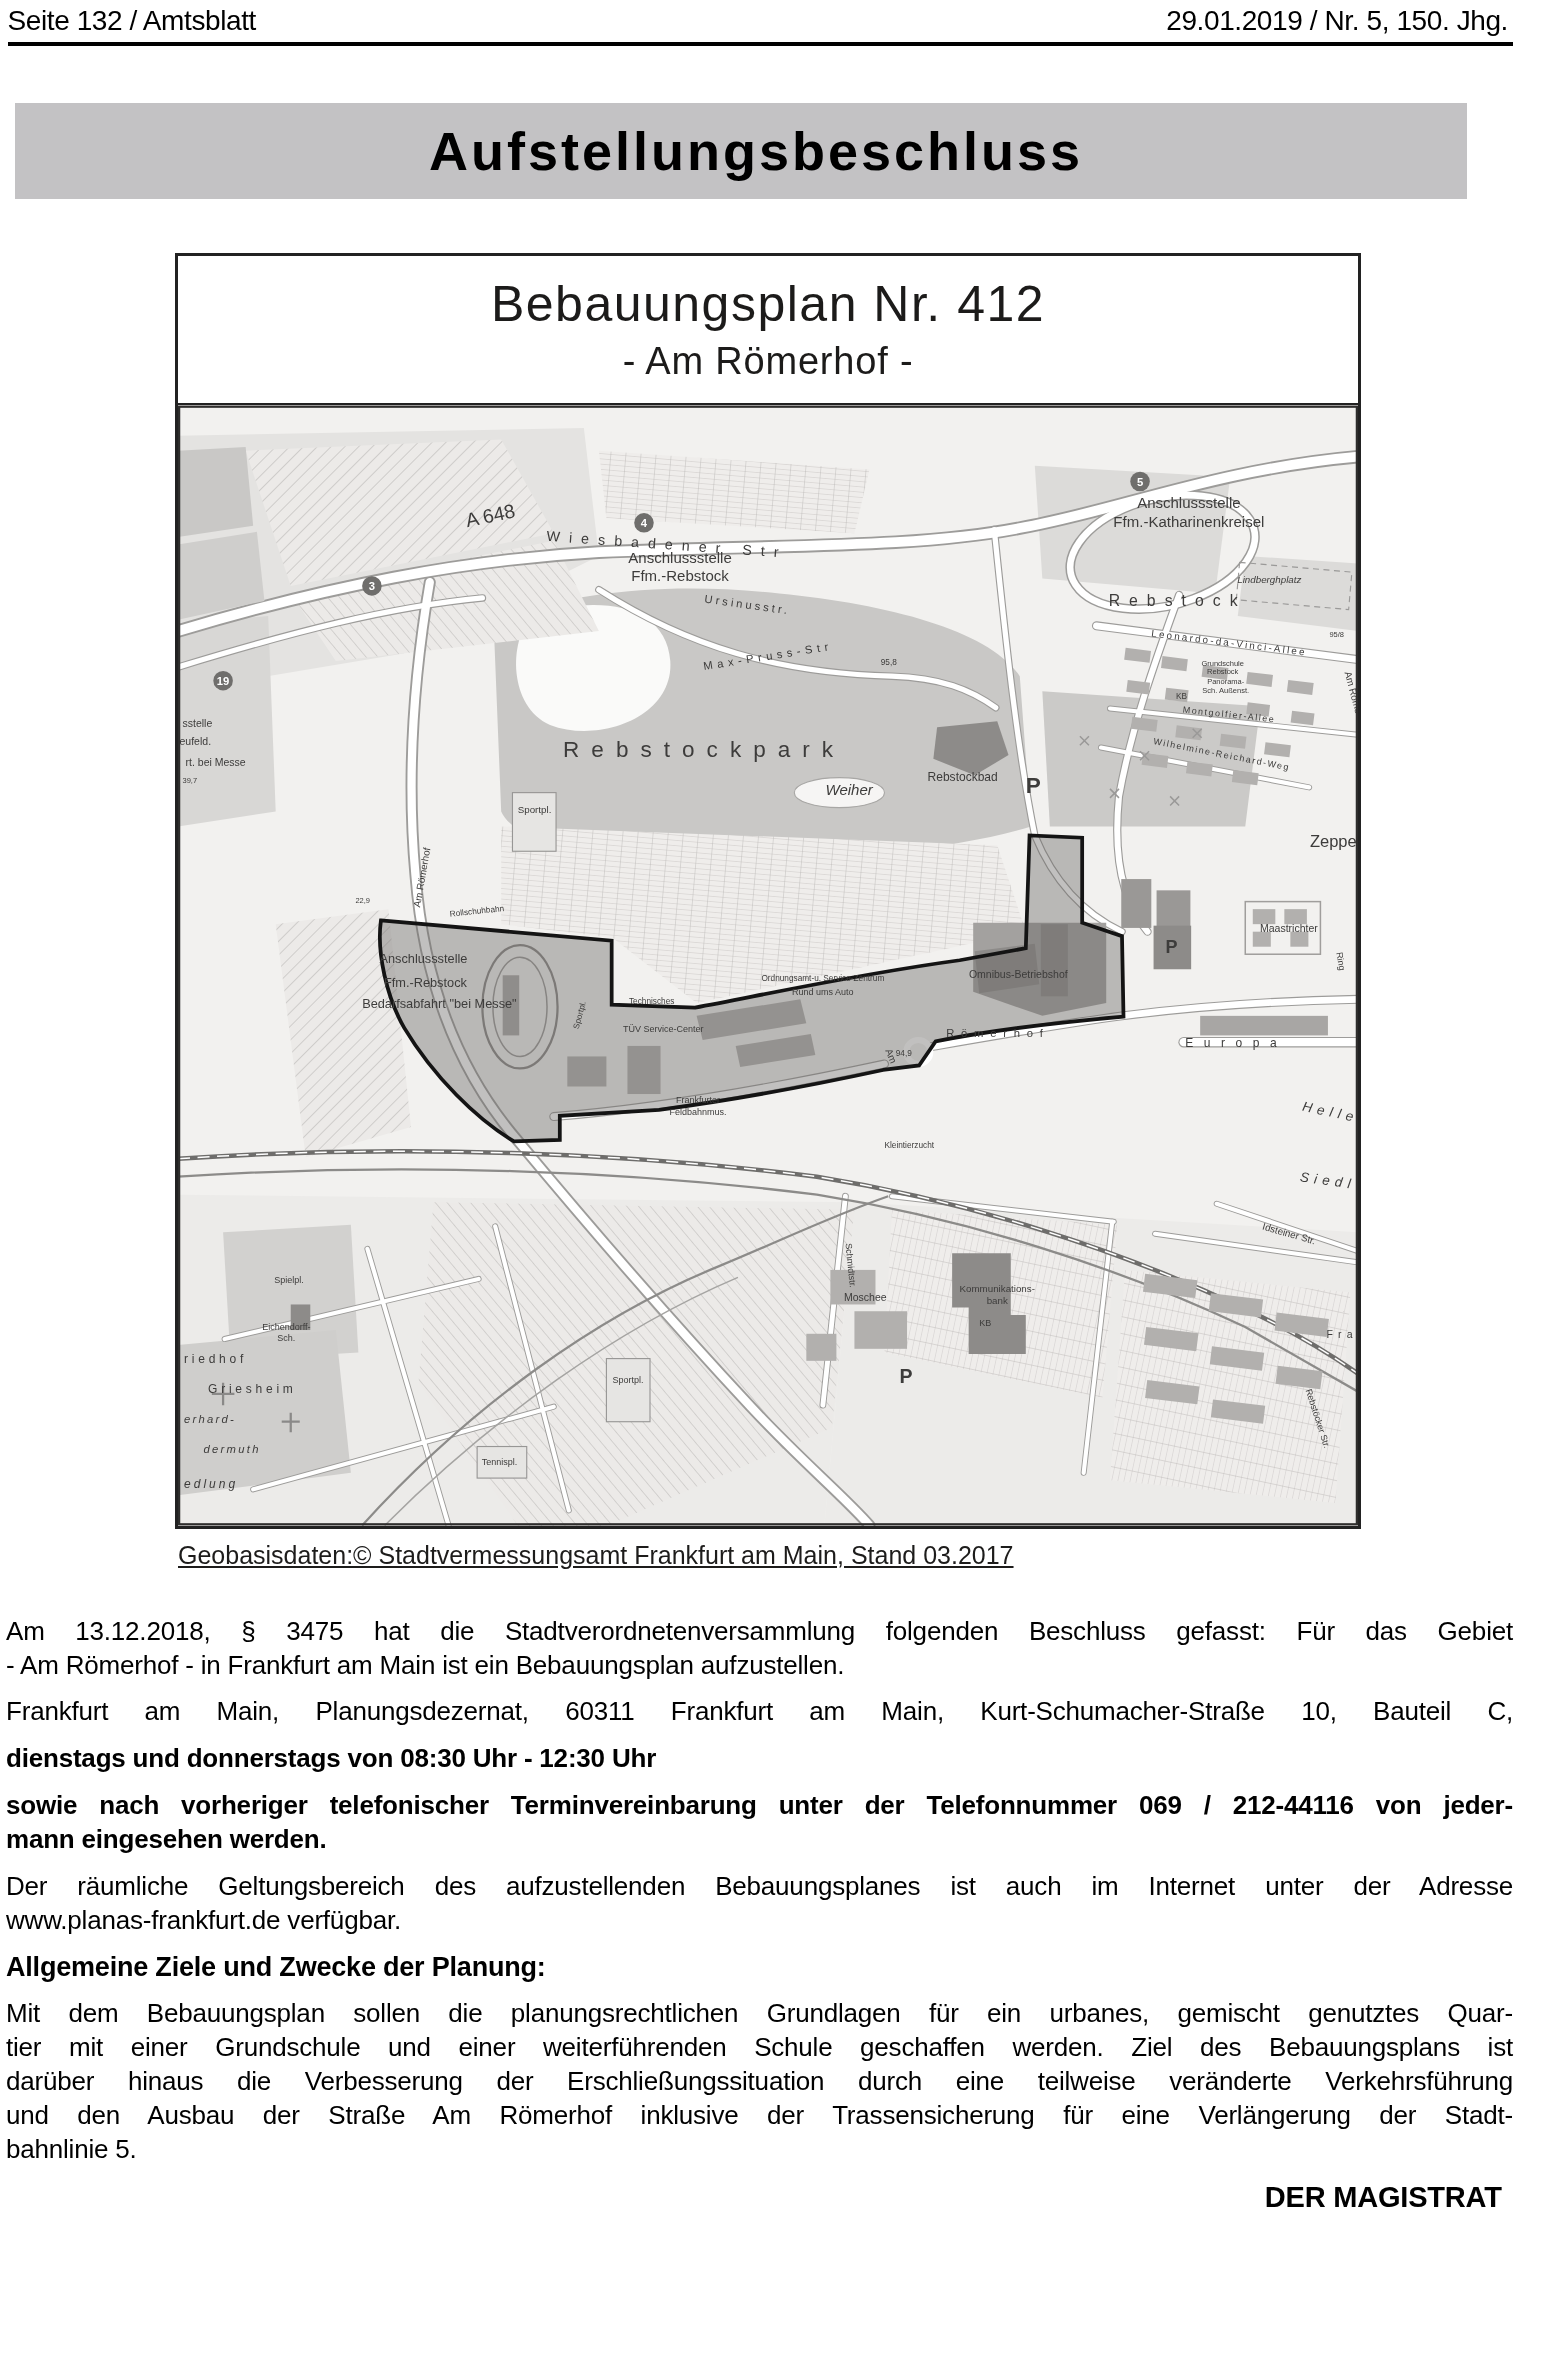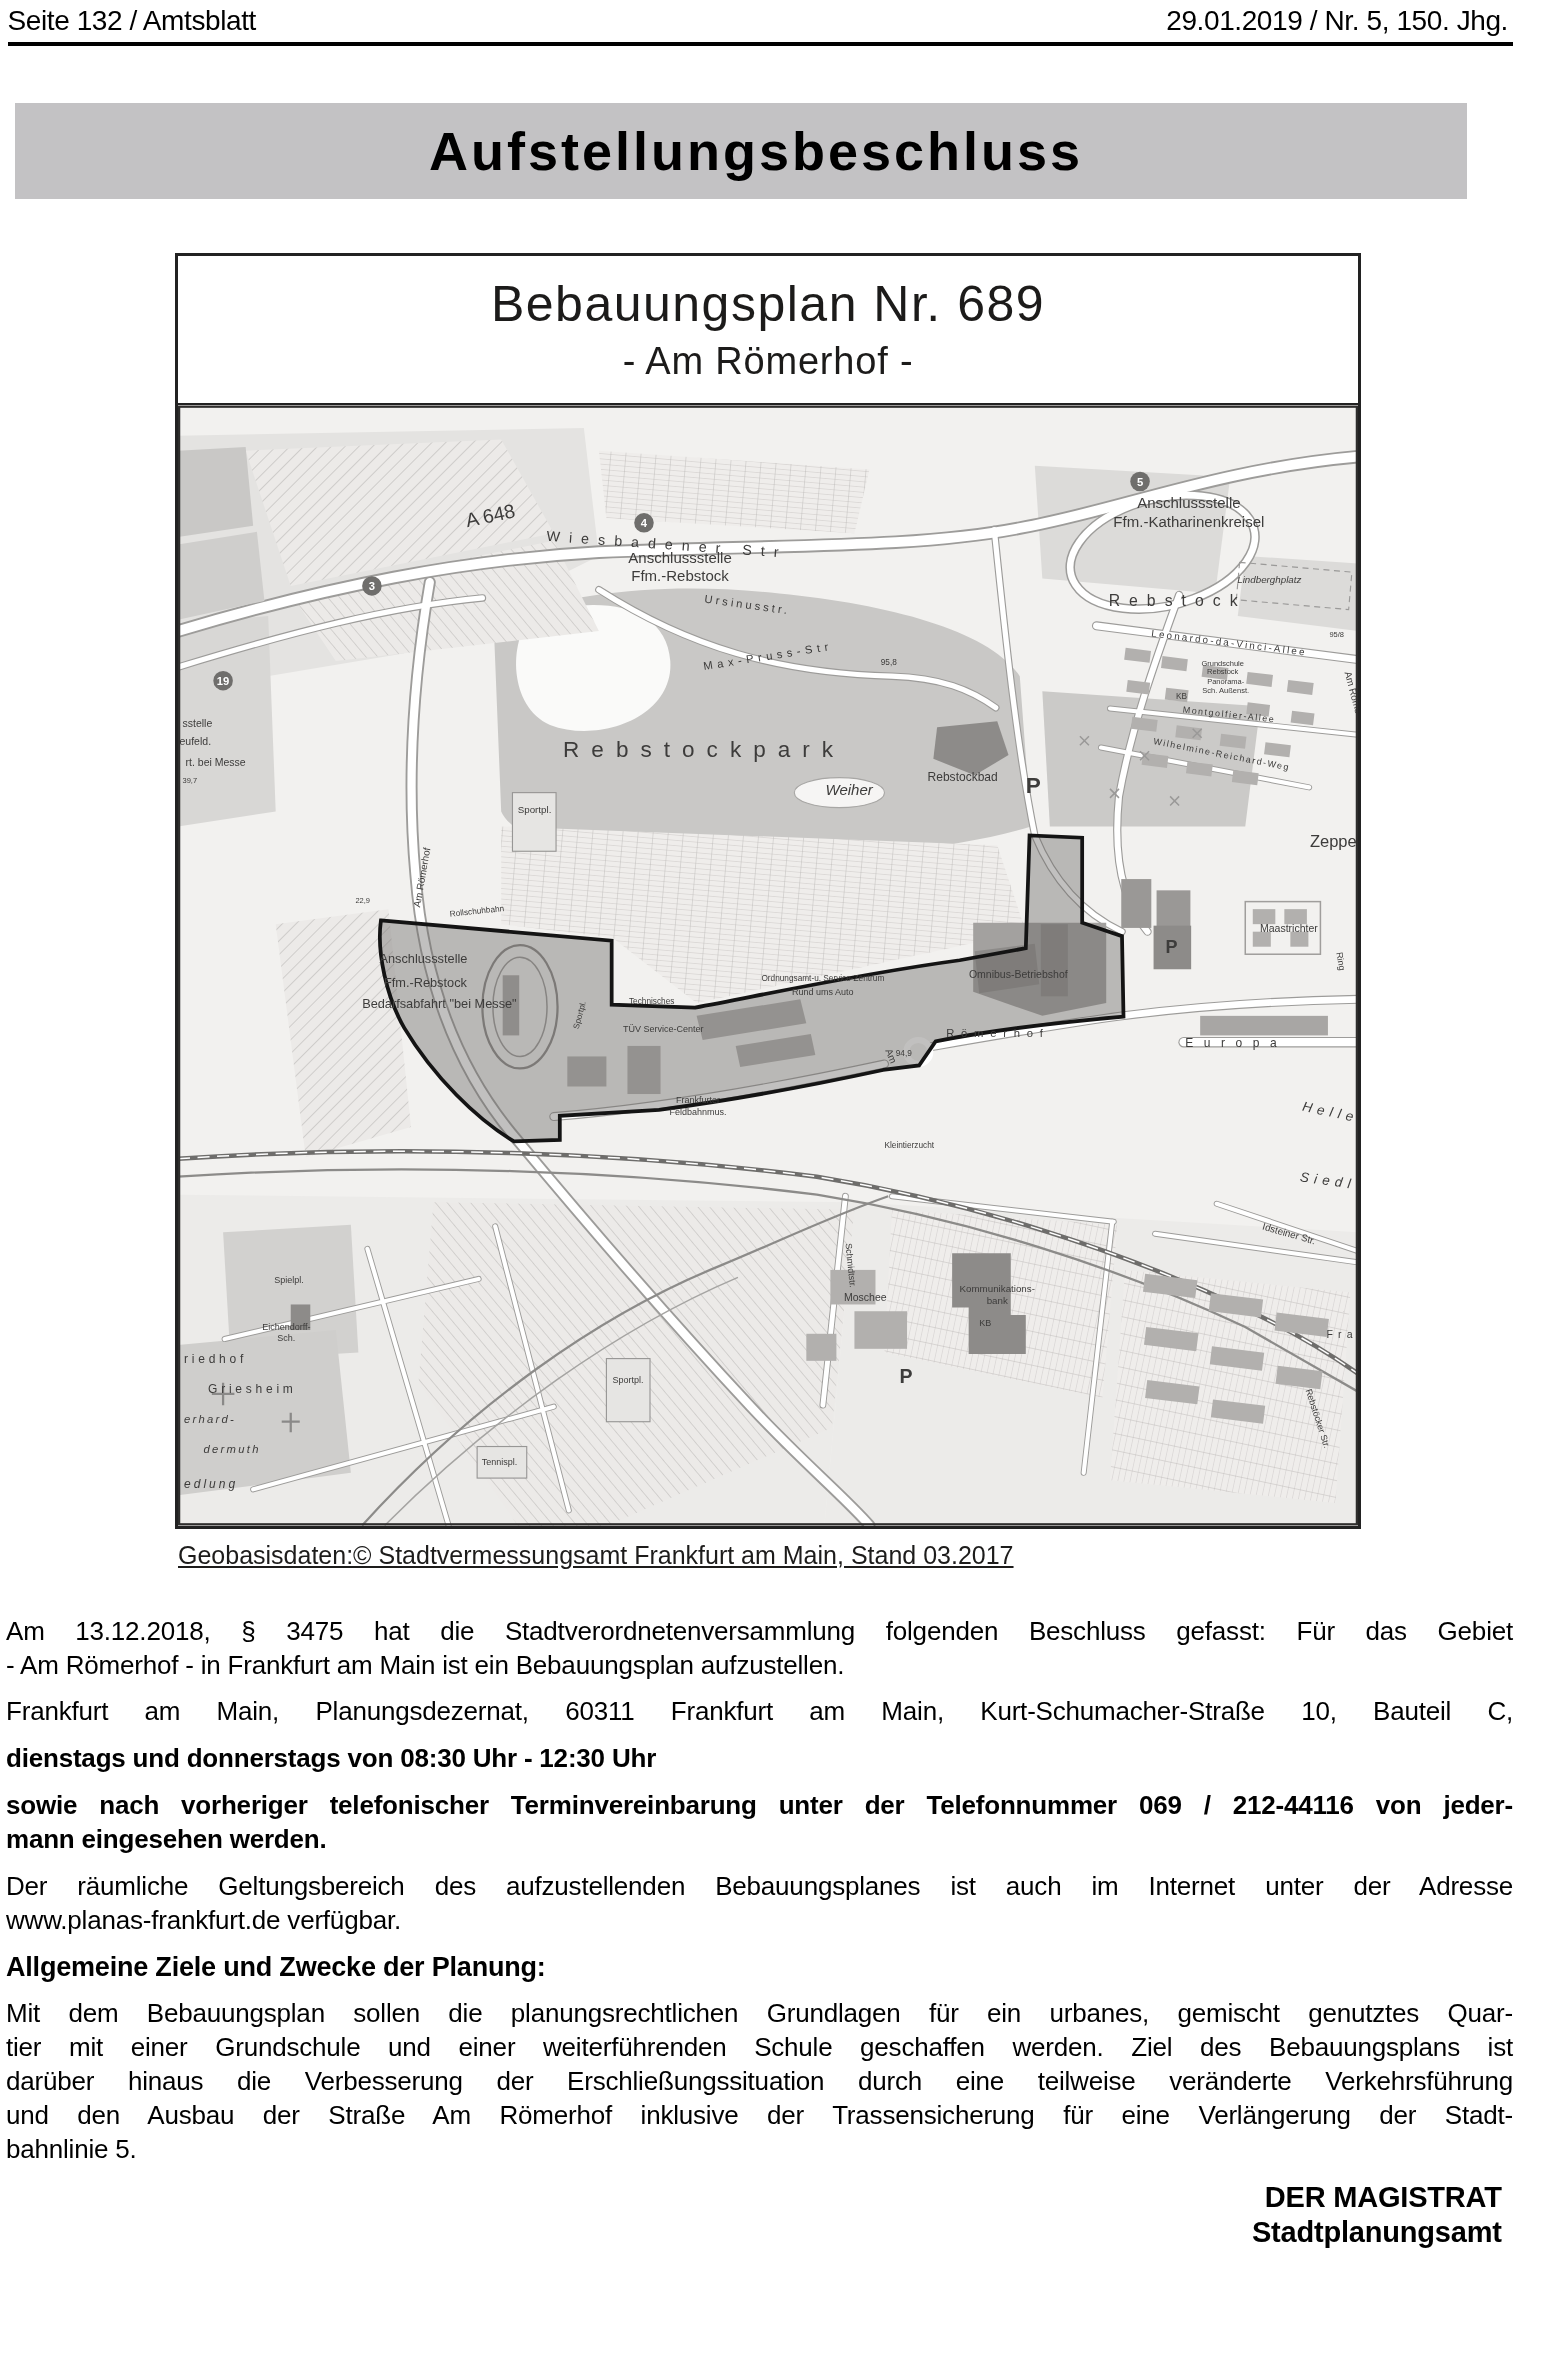--- a/index.html
+++ b/index.html
@@ -42,21 +42,21 @@
   <span>29.01.2019 / Nr. 5, 150. Jhg.</span>
 </div>
 <div class="rule"></div>
 
 <div class="banner">
   <h1>Aufstellungsbeschluss</h1>
 </div>
 
 <div class="figure">
   <div class="fig-title">
-    <div class="t1">Bebauungsplan Nr. 689</div>
+    <div class="t1">Bebauungsplan Nr. 412</div>
     <div class="t2">- Am Römerhof -</div>
   </div>
 
   <svg class="map" width="1180" height="1121" viewBox="0 0 1570 1490" xmlns="http://www.w3.org/2000/svg">
     <defs>
       <pattern id="hatch1" width="13" height="13" patternUnits="userSpaceOnUse" patternTransform="rotate(45)">
         <rect width="13" height="13" fill="#eceae8"></rect>
           <line x1="0" y1="0" x2="0" y2="13" stroke="#b5b3b1" stroke-width="1.4"></line>
       </pattern>
       <pattern id="hatch2" width="12" height="12" patternUnits="userSpaceOnUse" patternTransform="rotate(-40)">
@@ -374,16 +374,15 @@
     </div>
     <div class="para">
       <span class="jl">Mit dem Bebauungsplan sollen die planungsrechtlichen Grundlagen für ein urbanes, gemischt genutztes Quar-</span>
       <span class="jl">tier mit einer Grundschule und einer weiterführenden Schule geschaffen werden. Ziel des Bebauungsplans ist</span>
       <span class="jl">darüber hinaus die Verbesserung der Erschließungssituation durch eine teilweise veränderte Verkehrsführung</span>
       <span class="jl">und den Ausbau der Straße Am Römerhof inklusive der Trassensicherung für eine Verlängerung der Stadt-</span>
       <span class="ll">bahnlinie 5.</span>
     </div>
     <div class="sig">
       <div>DER MAGISTRAT</div>
-      <div>Stadtplanungsamt</div>
     </div>
   </div>
 
 
 </body></html>

